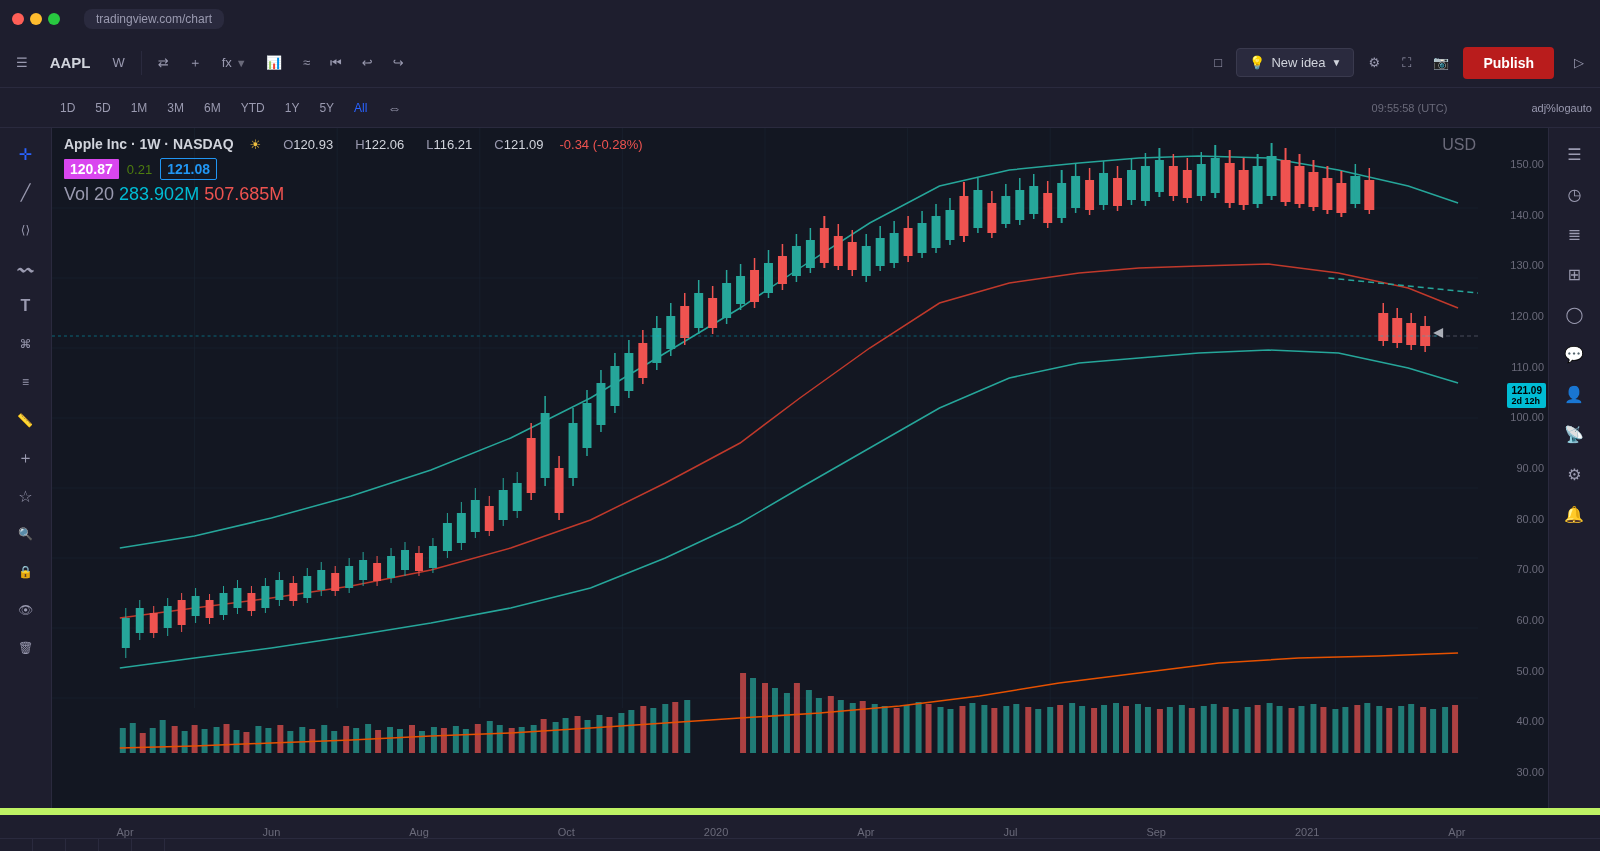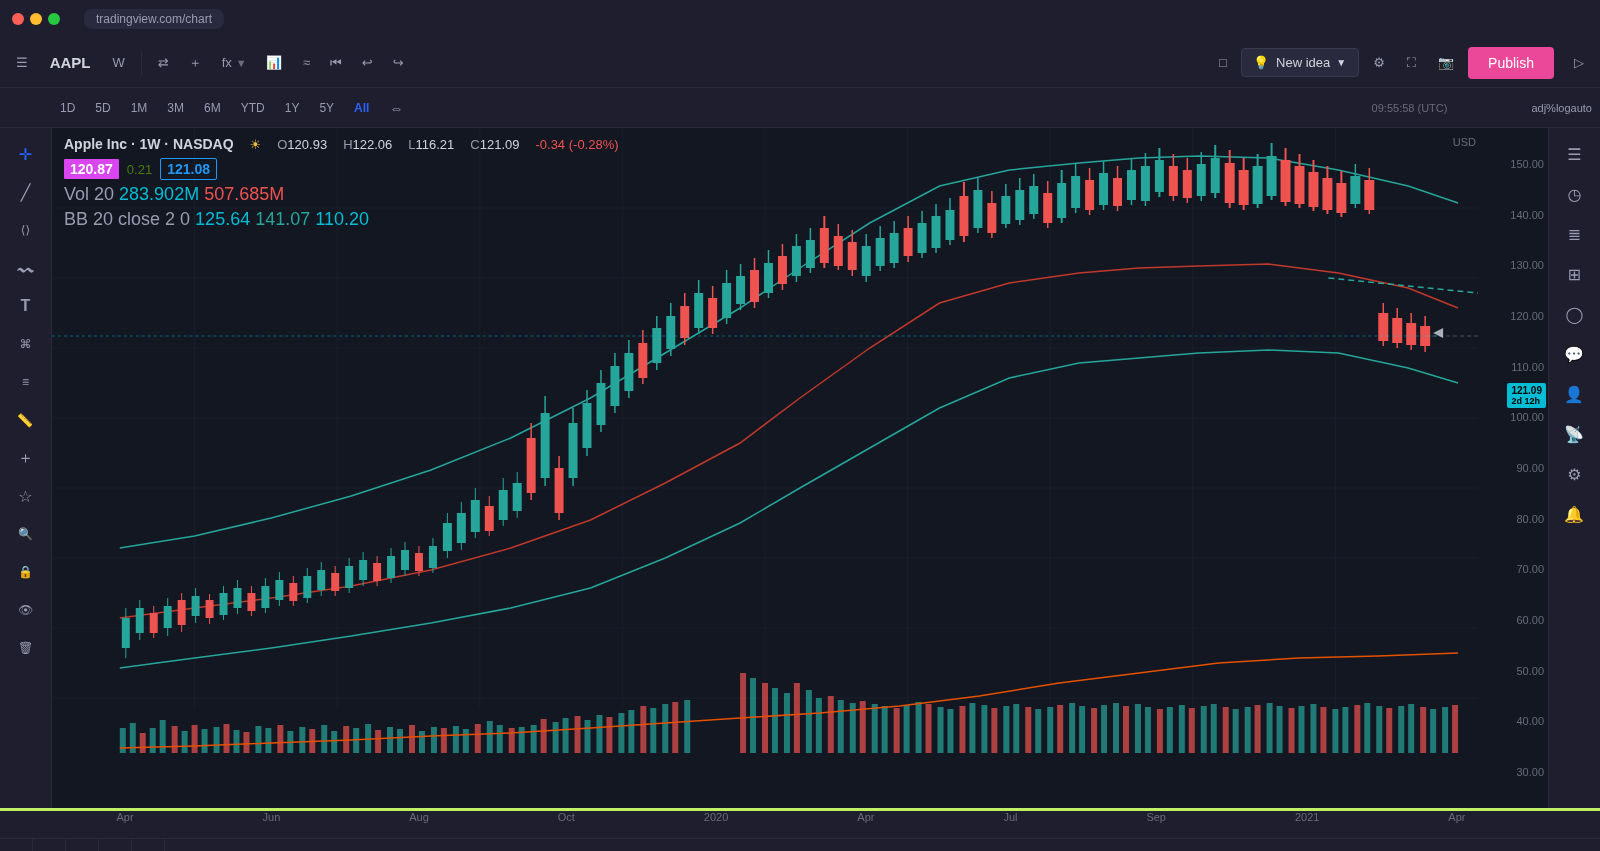--- a/index.html
+++ b/index.html
@@ -90,28 +90,28 @@
       border-radius: 4px;
       color: #d1d4dc;
       cursor: pointer;
       padding: 6px 12px;
       font-size: 13px;
       display: flex;
       align-items: center;
       gap: 6px;
     }
     .publish-btn {
-      background: #ec4899;
+      background: #b91c1c;
       border: none;
       border-radius: 4px;
       color: white;
       cursor: pointer;
       padding: 8px 20px;
       font-size: 14px;
-      font-weight: 400;
+      font-weight: 700;
     }
 
     
     .main-layout {
       display: flex;
       height: calc(851px - 38px - 50px - 40px - 43px);
     }
 
     
     .left-toolbar {
@@ -155,21 +155,21 @@
       z-index: 10;
     }
     .chart-title {
       display: flex;
       align-items: center;
       gap: 16px;
       font-size: 13px;
       color: #9a9ab0;
     }
     .chart-symbol { color: #d1d4dc; font-weight: 600; font-size: 14px; }
-    .ohlc-item { color: #9a9ab0; }
+    .ohlc-item { color: #9a9ab0; margin-left: 6px; }
     .ohlc-val { color: #d1d4dc; }
     .ohlc-neg { color: #ef5350; }
     .price-box-red {
       background: #d946ef;
       color: white;
       padding: 2px 6px;
       border-radius: 1px;
       font-size: 14px;
       font-weight: 600;
     }
@@ -234,23 +234,23 @@
       font-size: 11px;
       color: #6a6a7a;
       text-align: right;
     }
 
     
     .time-axis {
       height: 30px;
       background: #1e1e2e;
       display: flex;
-      align-items: flex-start;
+      align-items: flex-end;
       padding: 0 0 0 52px;
-      border-top: 3px solid #bef264;
+      border-top: 7px solid #bef264;
     }
     .time-labels {
       flex: 1;
       display: flex;
       justify-content: space-around;
       padding: 0 70px 0 0;
     }
     .time-label { font-size: 11px; color: #6a6a7a; }
     .time-ctrl { font-size: 11px; color: #9a9ab0; cursor: pointer; }
 
@@ -266,21 +266,21 @@
     }
     .period-btn {
       background: none;
       border: none;
       color: #9a9ab0;
       cursor: pointer;
       padding: 4px 8px;
       border-radius: 4px;
       font-size: 12px;
     }
-    .period-btn.active { color: #2962ff; font-weight: bold; }
+    .period-btn.active { color: #2962ff; }
     .period-timestamp {
       margin-left: auto;
       font-size: 11px;
       color: #6a6a7a;
       margin-right: 80px;
     }
     .period-opts {
       display: flex;
       font-size: 11px;
       color: #9a9ab0;
@@ -445,26 +445,20 @@
       </div>
       <div style="display:flex;align-items:center;gap:8px;margin-top:6px">
         <span class="price-box-red">120.87</span>
         <span class="price-change">0.21</span>
         <span class="price-box-blue">121.08</span>
       </div>
       <div class="indicators">
         Vol <span>20</span>
         <span class="ind-val-cyan">283.902M</span>
         <span class="ind-val-red">507.685M</span>
-      </div>
-      <div class="indicators">
-        BB <span>20</span> close <span>2</span> 0
-        <span class="ind-val-cyan">125.64</span>
-        <span class="ind-val-green">141.07</span>
-        <span class="ind-val-cyan">110.20</span>
       </div>
     </div>
 
     <button class="collapse-btn">∧</button>
 
     <svg class="chart-svg" viewBox="0 0 1430 680" preserveAspectRatio="none">
 
       <rect width="1430" height="680" fill="#131722"></rect>
 
       <g stroke="#1e2a3a" stroke-width="0.5" opacity="0.8">
@@ -927,21 +921,21 @@
       <div class="price-label">50.00</div>
       <div class="price-label">40.00</div>
       <div class="price-label">30.00</div>
     </div>
 
     <div class="crosshair-price" style="top: 255px;">
       <div>121.09</div>
       <div style="font-size:9px">2d 12h</div>
     </div>
 
-    <div style="position:absolute;top:8px;right:72px;font-size:11px;color:#6a6a7a;text-align:left">
+    <div style="position:absolute;top:8px;right:72px;font-size:16px;color:#6a6a7a;text-align:left">
       <div>USD</div>
     </div>
 
   </div>
 
   <div class="right-sidebar">
     <button class="right-btn">☰</button>
     <button class="right-btn">◷</button>
     <button class="right-btn">≣</button>
     <button class="right-btn">⊞</button>

